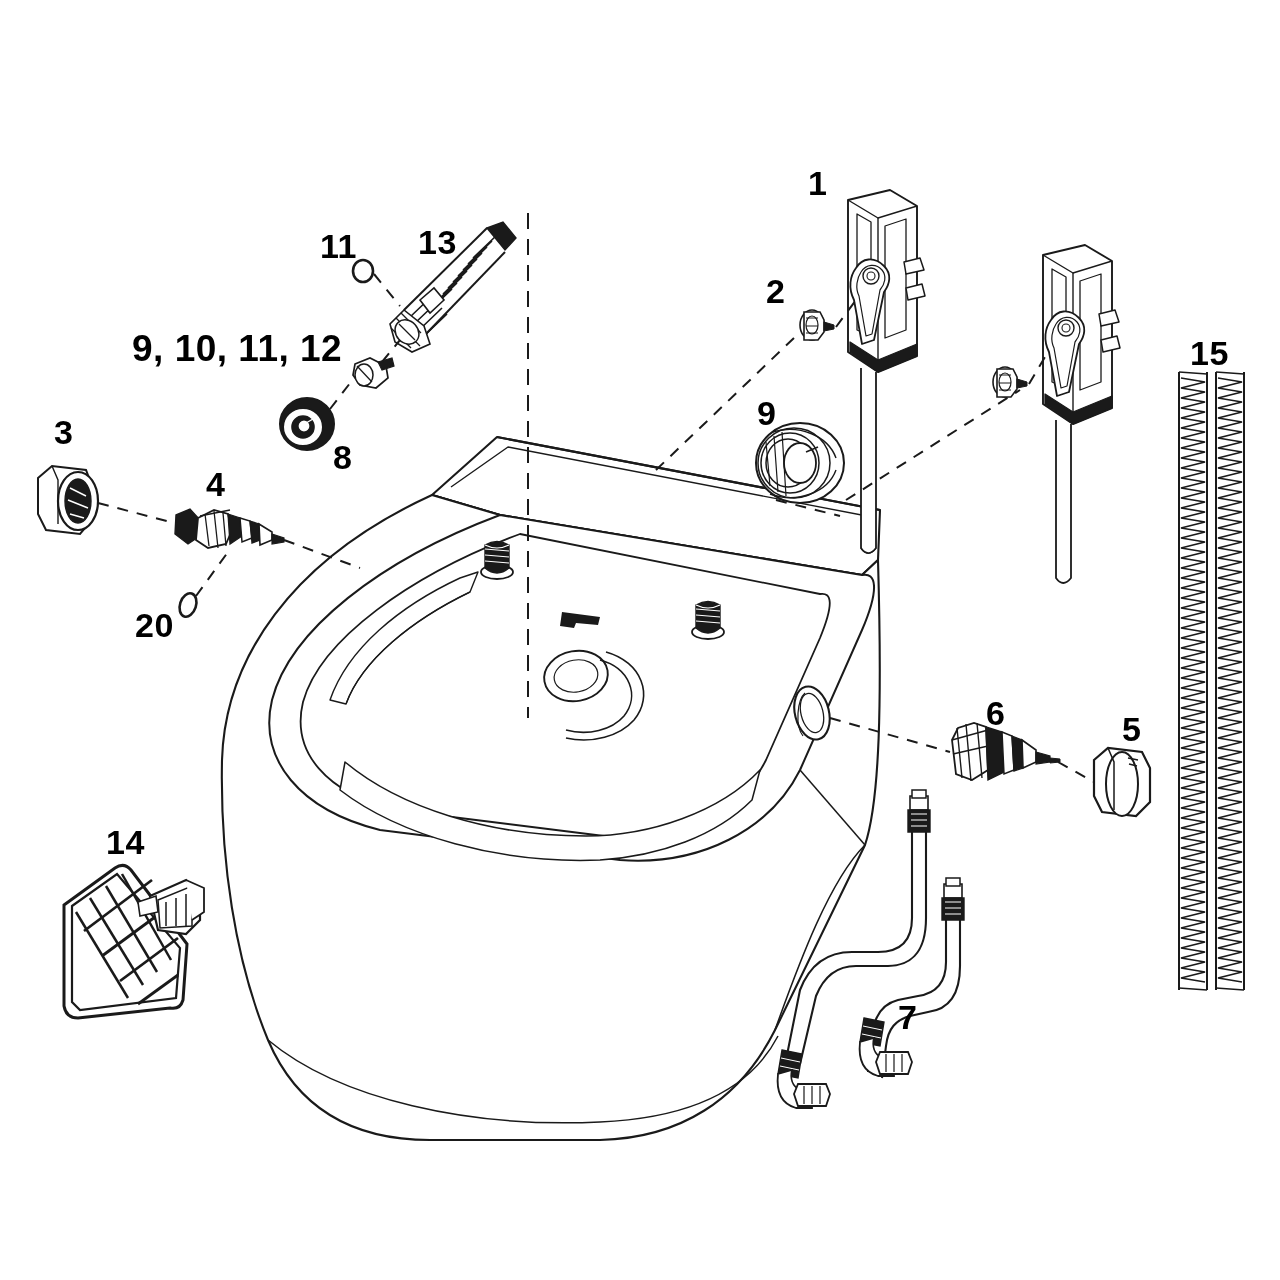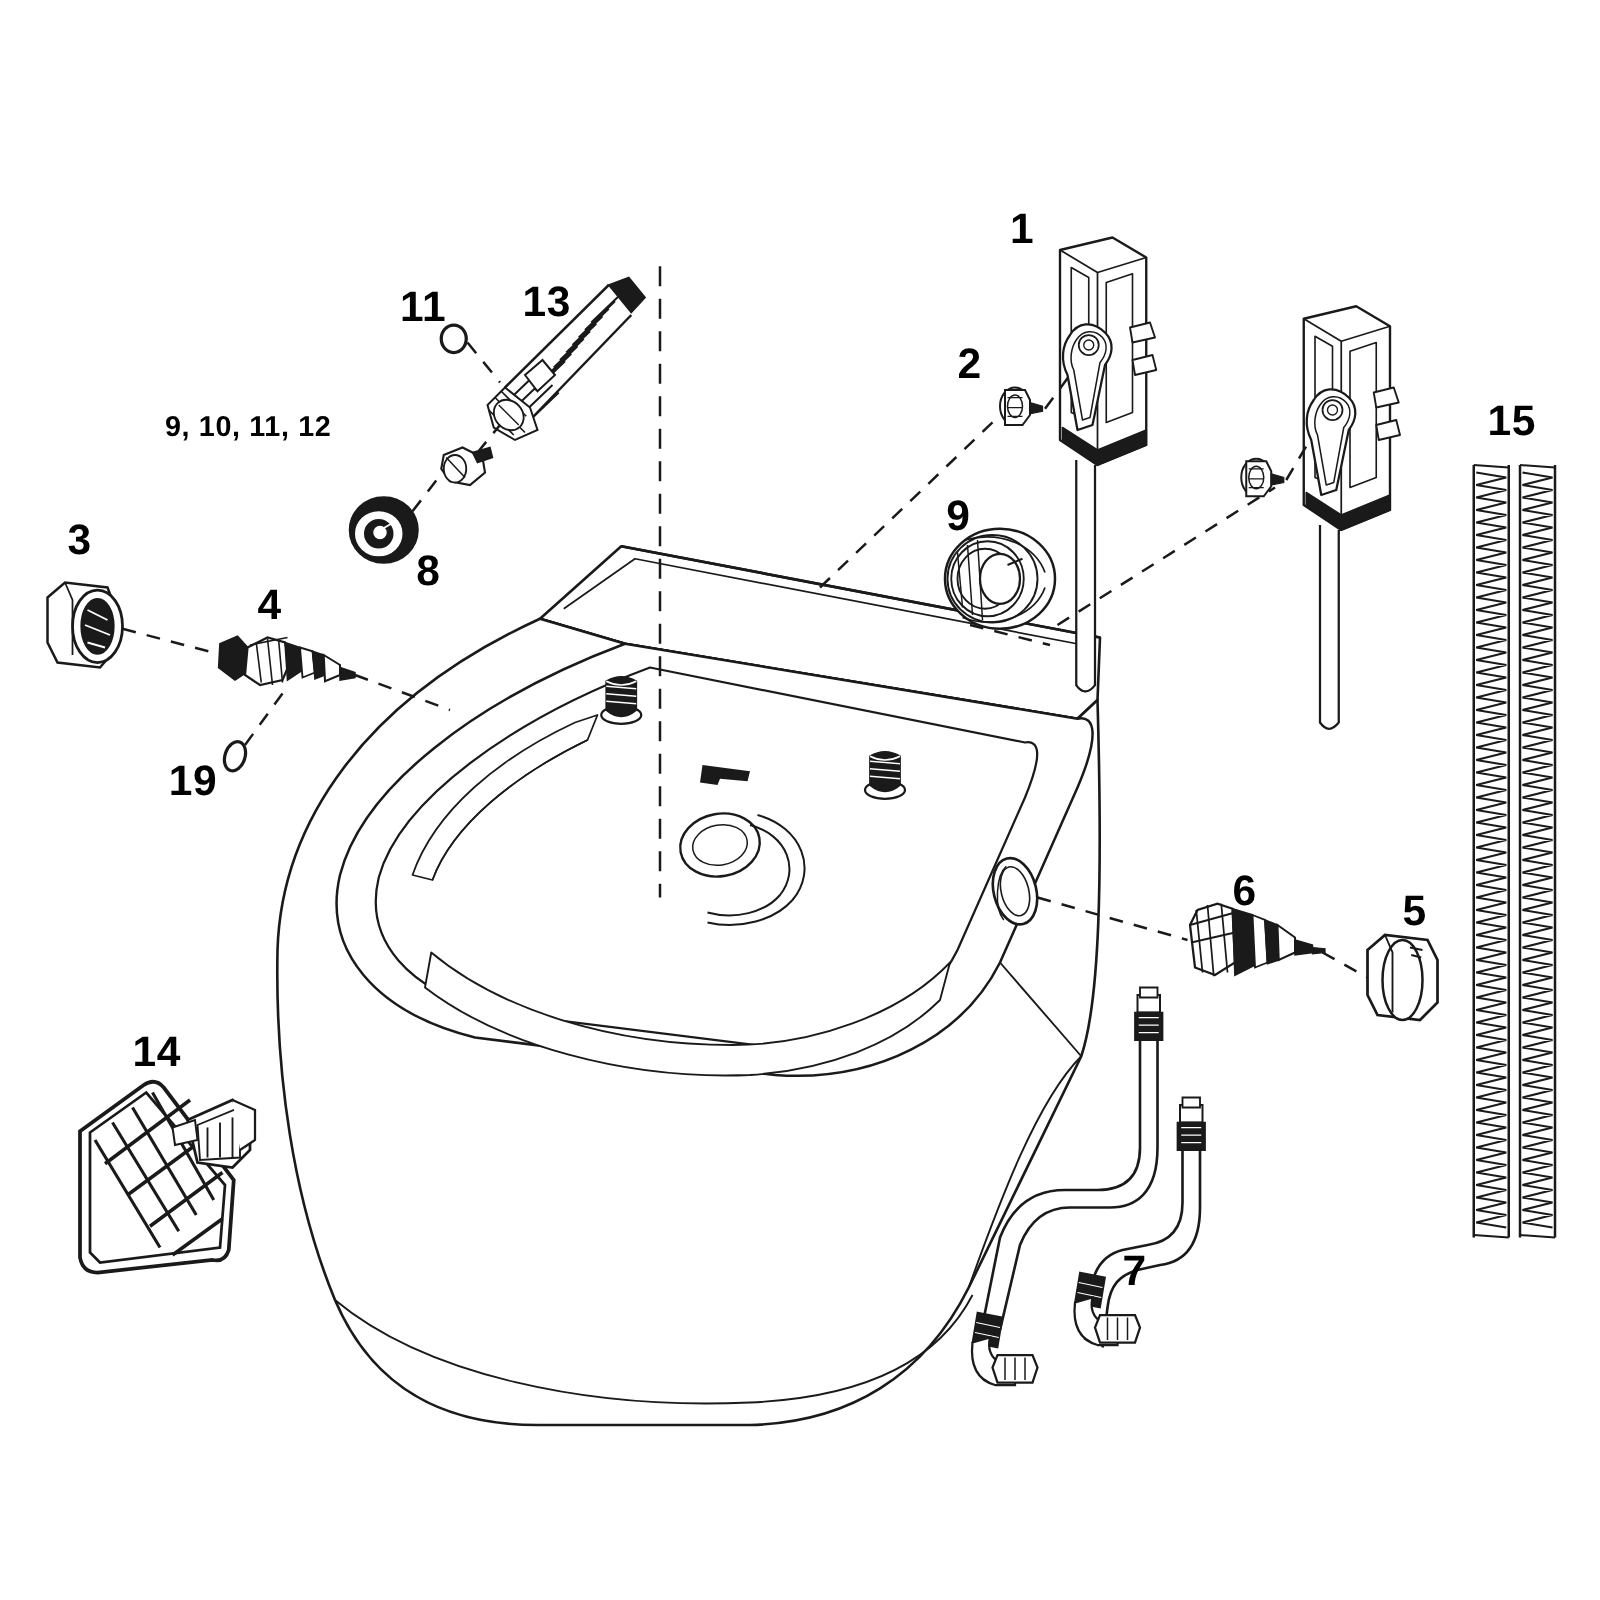--- a/index.html
+++ b/index.html
@@ -25,21 +25,21 @@
   .callout {
     position: absolute;
     font-family: "Liberation Sans", sans-serif;
     font-weight: bold;
     font-size: 34px;
     color: #000000;
     line-height: 1;
     white-space: nowrap;
     letter-spacing: 0.5px;
   }
-  .callout.wide { font-size: 23px; }
+  .callout.wide { font-size: 37px; }
 </style>
 </head>
 <body>
 
 <div id="canvas">
 
   <svg id="diagram" viewBox="0 0 1280 1280">
     <defs>
       <g id="spring-unit">
         <path d="M0,0 L22,3 L0,7 L22,10 L0,14 L22,17 L0,21" fill="none" stroke="#1a1a1a" stroke-width="1.6"></path>
@@ -401,18 +401,18 @@
   <div class="callout" style="left:766px; top:274px;">2</div>
   <div class="callout" style="left:54px;  top:415px;">3</div>
   <div class="callout" style="left:206px; top:467px;">4</div>
   <div class="callout" style="left:1122px;top:712px;">5</div>
   <div class="callout" style="left:986px; top:696px;">6</div>
   <div class="callout" style="left:898px; top:1000px;">7</div>
   <div class="callout" style="left:333px; top:440px;">8</div>
   <div class="callout wide" style="left:132px; top:330px;">9, 10, 11, 12</div>
   <div class="callout" style="left:418px; top:225px;">13</div>
   <div class="callout" style="left:106px; top:825px;">14</div>
-  <div class="callout" style="left:1190px;top:320px;">15</div>
+  <div class="callout" style="left:1190px;top:336px;">15</div>
   <div class="callout" style="left:757px; top:396px;">9</div>
   <div class="callout" style="left:320px; top:229px;">11</div>
-  <div class="callout" style="left:135px; top:608px;">19</div>
+  <div class="callout" style="left:135px; top:608px;">20</div>
 
 </div>
 
 </body></html>

